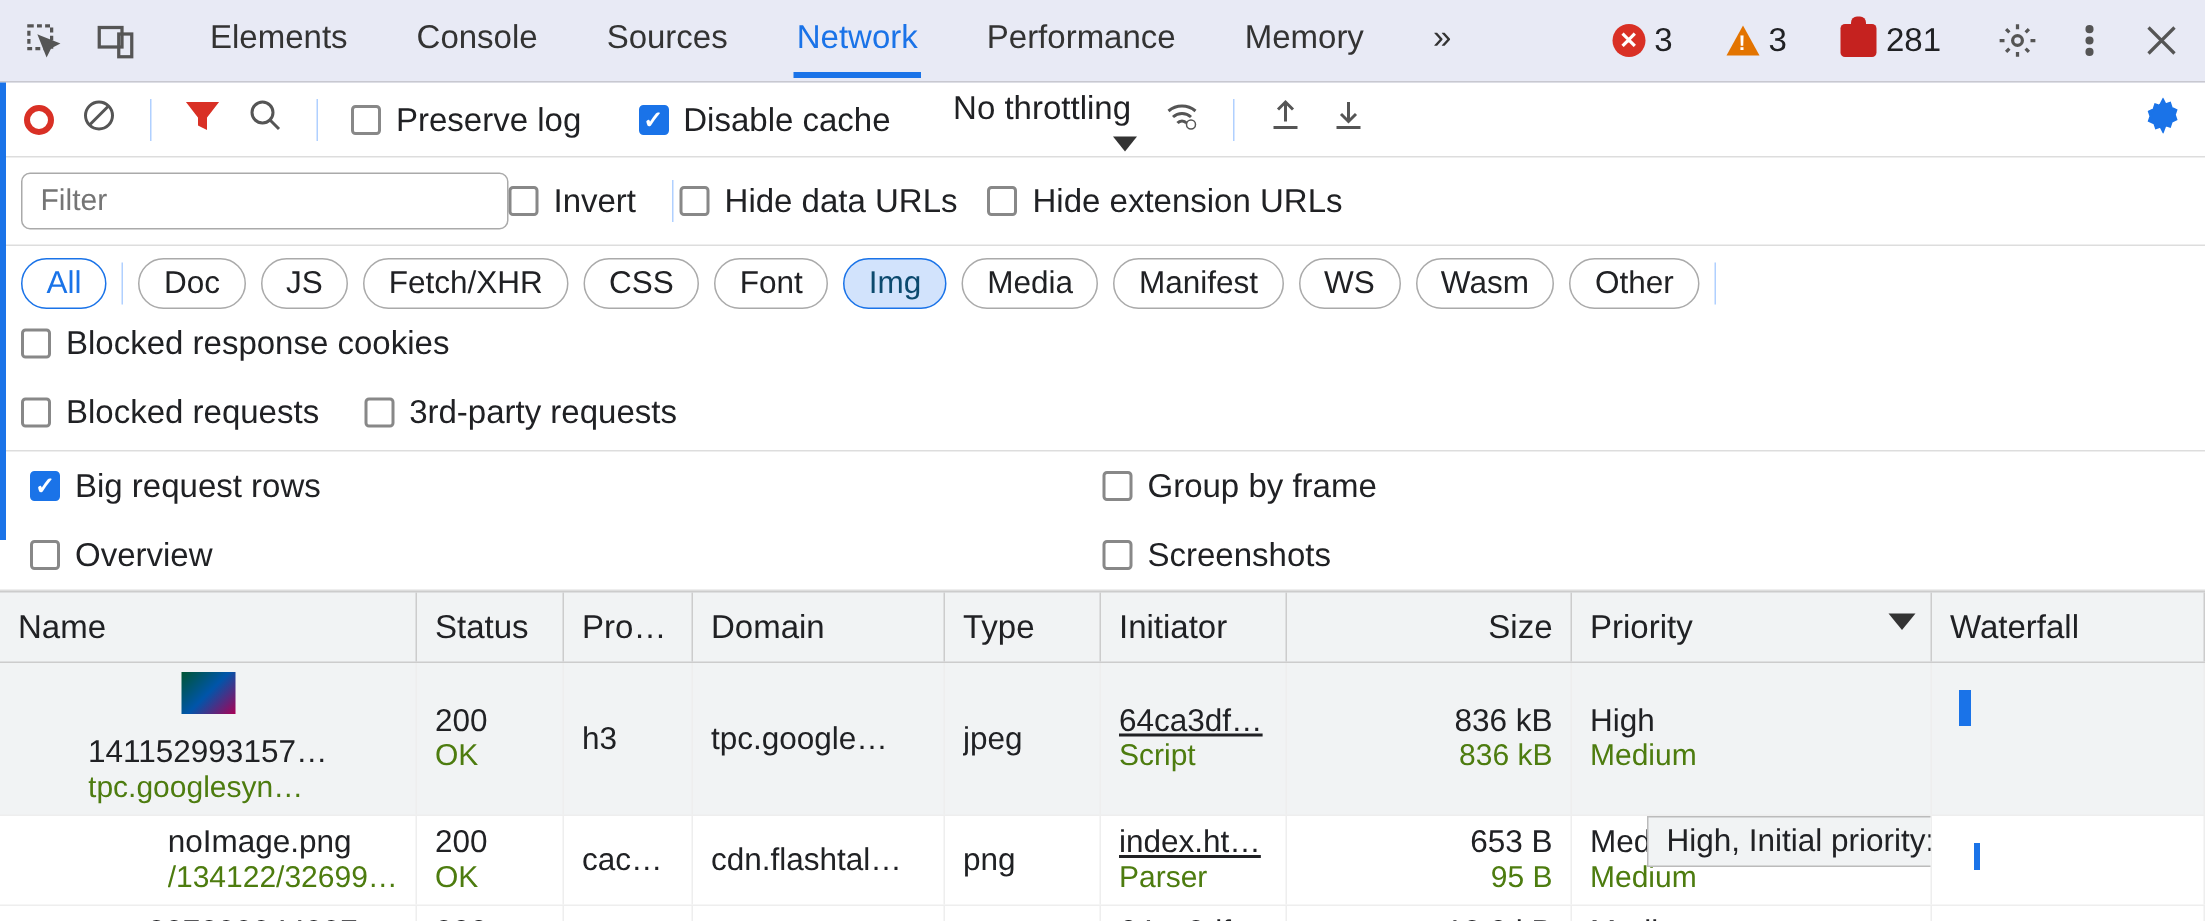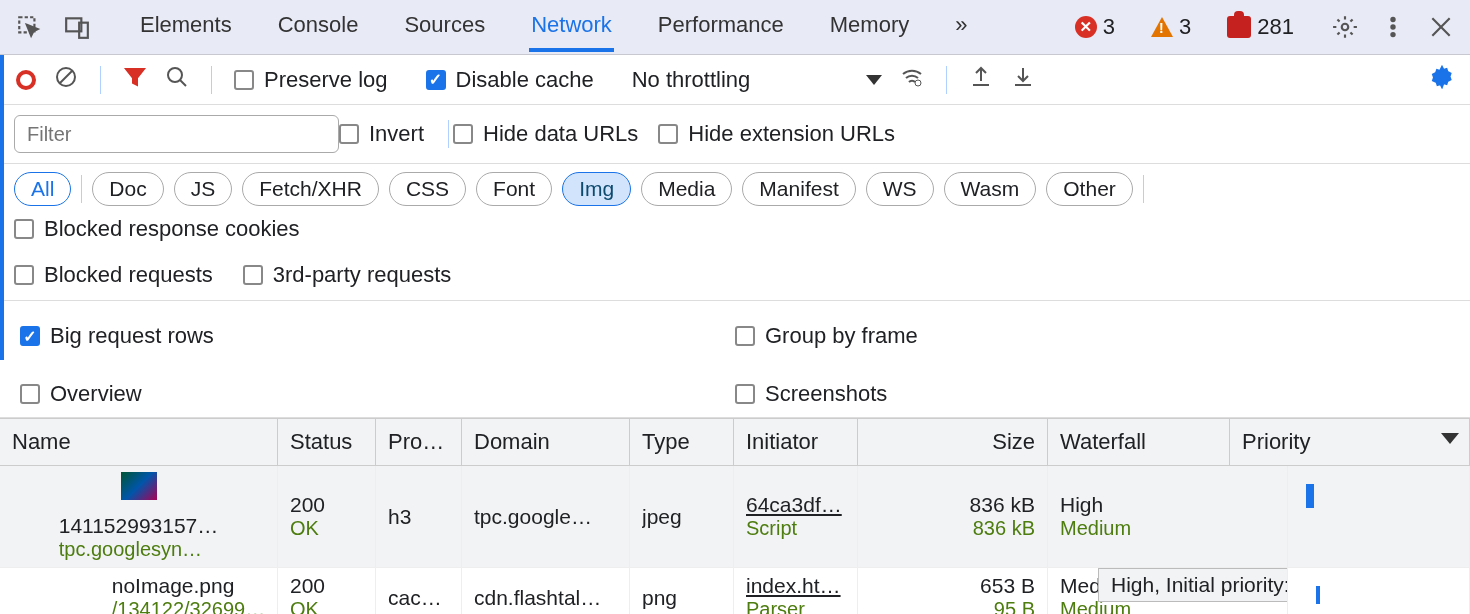--- a/index.html
+++ b/index.html
@@ -22,33 +22,33 @@
 
   .toolbar { height: 50px; border-bottom: 1px solid #ddd; padding: 0 16px; gap: 18px; }
   .rec { width: 20px; height: 20px; border-radius: 50%; border: 4px solid #d93025; }
   .clear svg, .funnel svg, .search-ic svg, .wifi svg, .up svg, .down svg, .gear2 svg { width: 24px; height: 24px; stroke: #555; fill: none; stroke-width: 2; }
   .funnel svg { fill: #d93025; stroke: #d93025; }
   .divider { width: 1px; height: 28px; background: #b0d0ff; margin: 0 4px; }
   .cb { width: 20px; height: 20px; border: 2px solid #888; border-radius: 3px; display: inline-flex; align-items: center; justify-content: center; margin-right: 10px; cursor: pointer; }
   .cb.checked { background: #1a73e8; border-color: #1a73e8; }
   .cb.checked::after { content: "✓"; color: #fff; font-size: 16px; font-weight: bold; }
   .lbl { display: flex; align-items: center; margin-right: 20px; }
-  .sel { display: flex; align-items: center; gap: 6px; cursor: pointer; }
+  .sel { display: flex; align-items: center; gap: 6px; cursor: pointer; flex-direction: column; }
   .sel .caret { width: 0; height: 0; border-left: 8px solid transparent; border-right: 8px solid transparent; border-top: 10px solid #333; margin-left: 110px; }
 
   .filters { border-bottom: 1px solid #ddd; padding: 10px 14px; }
   .filt-input { width: 325px; height: 38px; border: 1px solid #aaa; border-radius: 6px; padding: 0 12px; font-size: 20px; color: #888; }
   .chips { display: flex; gap: 10px; padding: 8px 14px 12px; flex-wrap: wrap; align-items: center; border-bottom: 1px solid #ddd; }
   .chip { border: 1px solid #aaa; border-radius: 18px; padding: 4px 16px; cursor: pointer; font-size: 21px; }
   .chip.active { background: #d2e3fc; border-color: #1a73e8; color: #0c4a6e; font-weight: 500; }
   .chip.all { border-color: #1a73e8; color: #1a73e8; }
 
   .opts { border-bottom: 1px solid #ddd; }
   .opt-row { display: flex; padding: 10px 20px; }
-  .opt-row .lbl { flex: 1; margin-top: 12px; }
+  .opt-row .lbl { flex: 1; }
 
   .tbl-head { display: flex; border-top: 1px solid #ccc; border-bottom: 1px solid #ccc; background: #f1f3f4; }
   .tbl-head .cell { padding: 10px 12px; border-right: 1px solid #ccc; overflow: hidden; text-overflow: ellipsis; white-space: nowrap; }
   .dr { display: flex; border-bottom: 1px solid #eee; }
   .dr .cell { padding: 6px 12px; border-right: 1px solid #eee; overflow: hidden; white-space: nowrap; display: flex; flex-direction: column; justify-content: center; }
   .dr.sel-row { background: #f1f3f4; }
   .c-name { width: 278px; display: flex; gap: 14px; align-items: center; padding-left: 22px; }
   .c-name .tc { display: flex; flex-direction: column; overflow: hidden; }
   .c-status { width: 98px; }
   .c-prot { width: 86px; }
@@ -258,22 +258,22 @@
 </div>
 
 <div class="tbl-head">
   <div class="cell c-name">Name</div>
   <div class="cell c-status">Status</div>
   <div class="cell c-prot">Prot…</div>
   <div class="cell c-dom">Domain</div>
   <div class="cell c-type">Type</div>
   <div class="cell c-init">Initiator</div>
   <div class="cell c-size">Size</div>
+  <div class="cell c-pri"><span>Priority</span><span class="sort-ind"></span></div>
   <div class="cell c-wf">Waterfall</div>
-  <div class="cell c-pri"><span>Priority</span><span class="sort-ind"></span></div>
 </div>
 
 <div class="dr sel-row">
   <div class="cell c-name">
     <div class="thumb"></div>
     <div class="tc">
         <div class="main">141152993157…</div>
         <div class="sub">tpc.googlesyn…</div>
       </div>
   </div>

